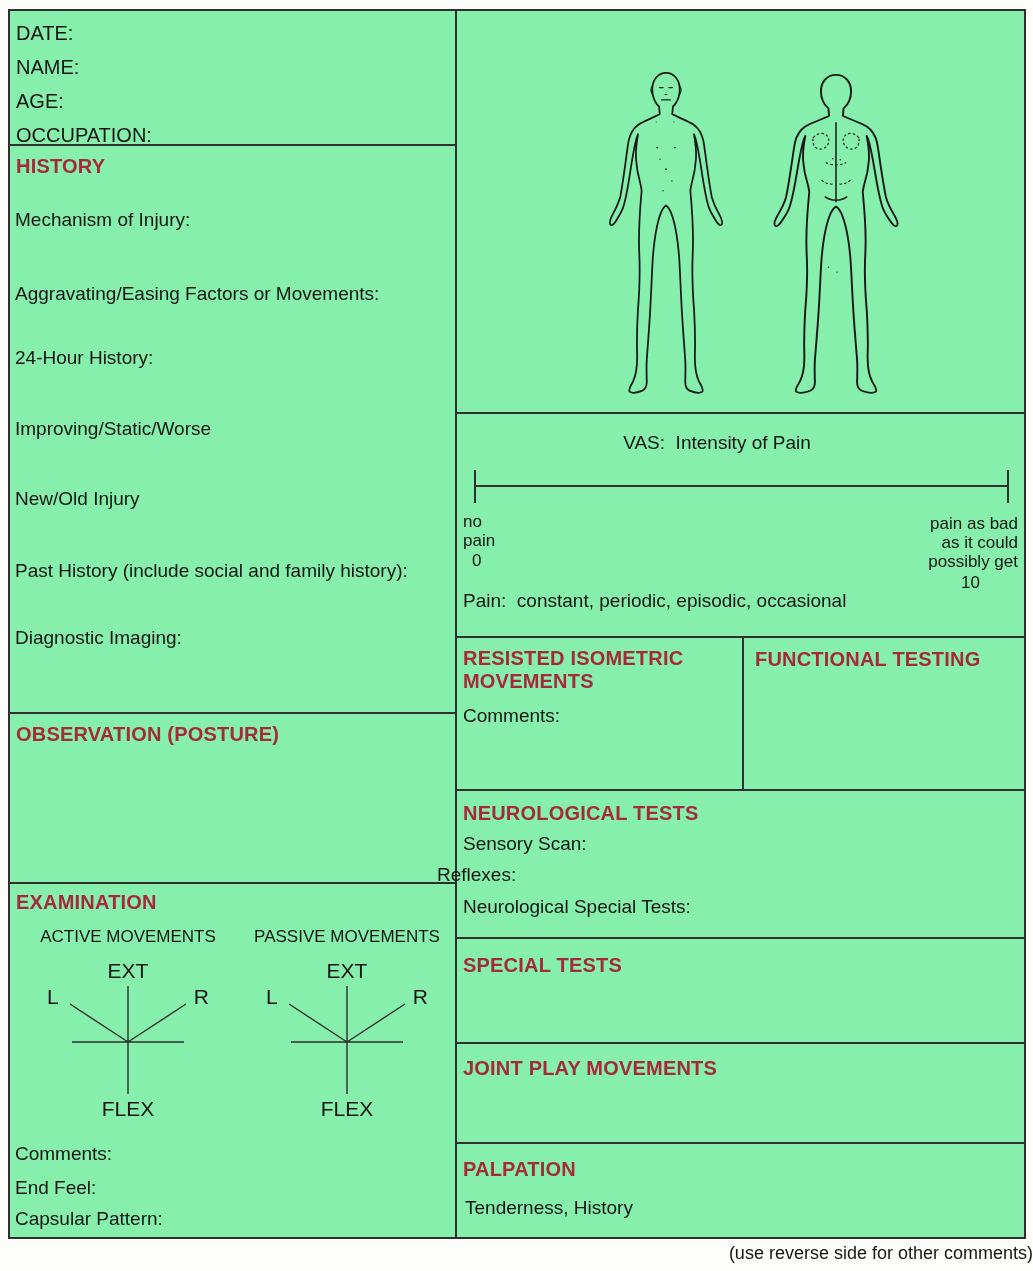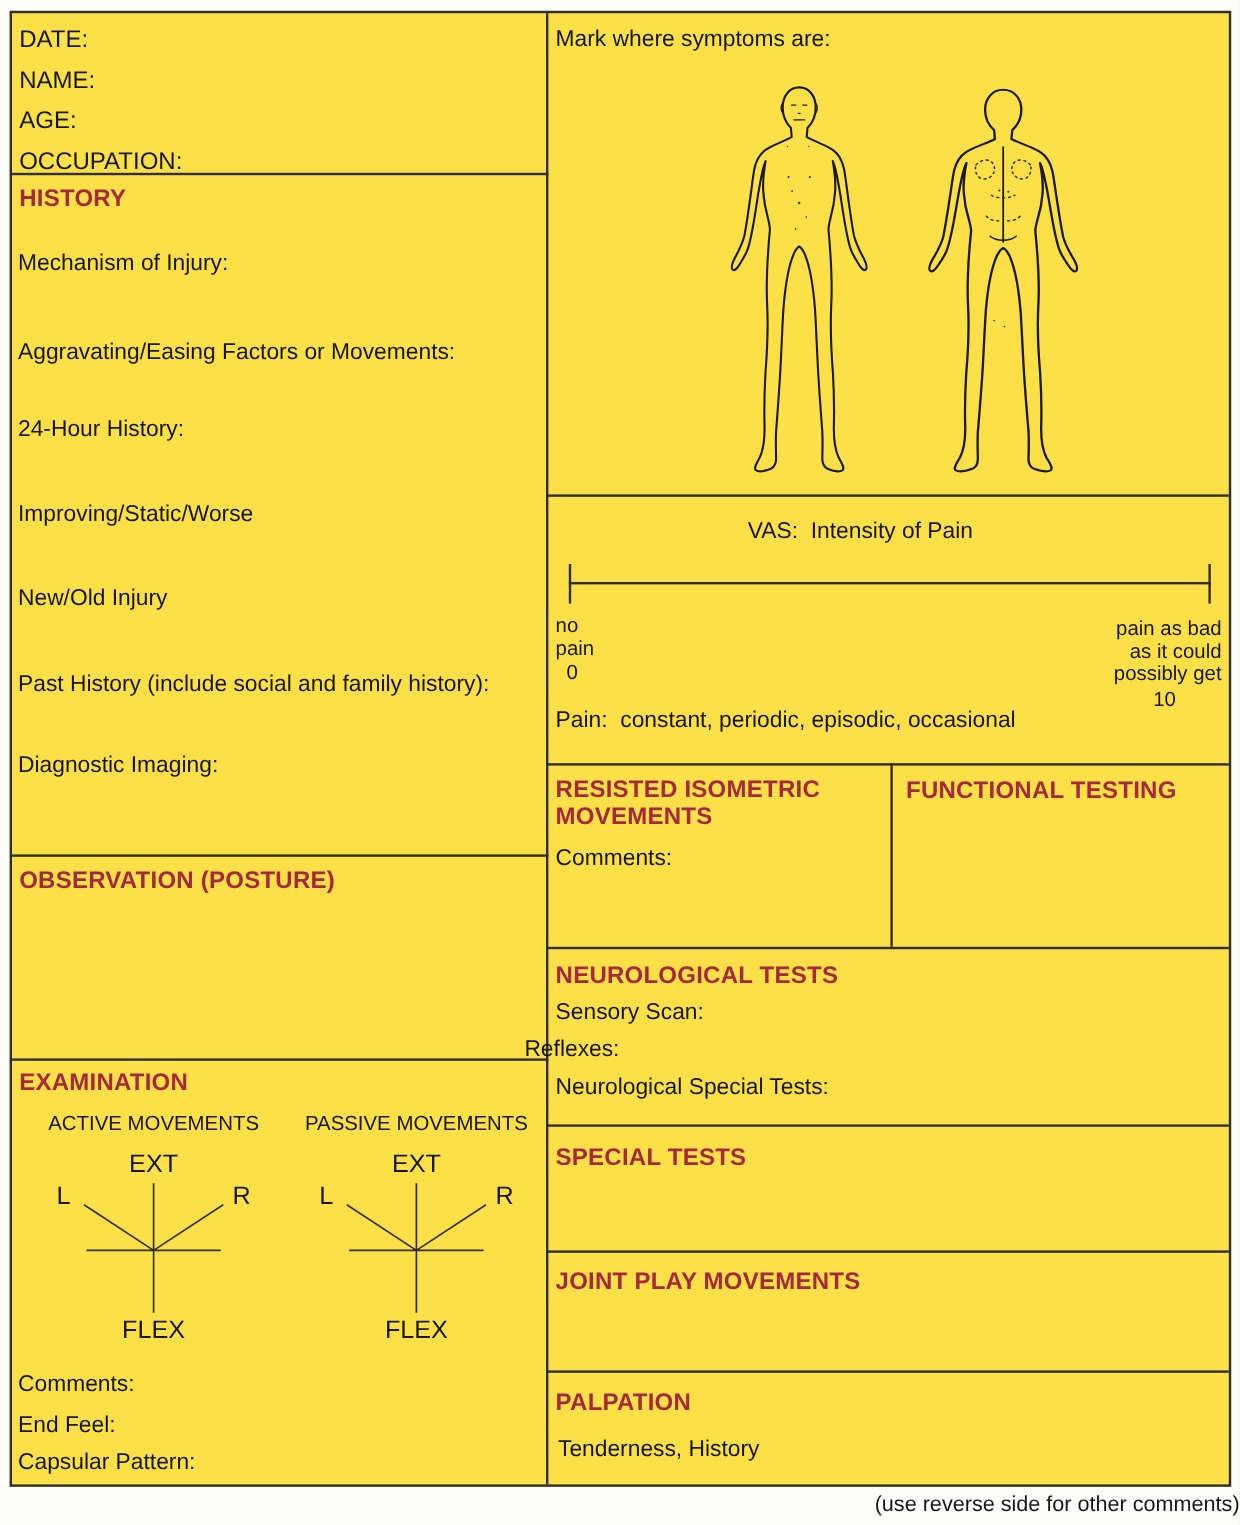--- a/index.html
+++ b/index.html
@@ -3,21 +3,21 @@
 <meta charset="utf-8">
 <style>
   :root{
     --heading:#A5293C;
     --text:#161616;
     --line:#2F2F2F;
   }
   *{margin:0;padding:0;box-sizing:border-box;}
   body{background:#ffffff;font-family:"Liberation Sans", sans-serif;color:var(--text);}
   .page{position:relative;width:1033px;height:1271px;background:#fdfdfc;overflow:hidden;}
-  .form{position:absolute;left:8px;top:9px;width:1018px;height:1230px;border:2px solid var(--line);background:#fde047;}
+  .form{position:absolute;left:8px;top:9px;width:1018px;height:1230px;border:2px solid var(--line);background:#86efac;}
   .hline{position:absolute;height:2px;background:var(--line);}
   .vline{position:absolute;width:2px;background:var(--line);}
   .lbl{position:absolute;font-size:19px;line-height:24px;color:var(--text);white-space:nowrap;}
   .lbl-lg{font-size:20px;}
   .heading{position:absolute;font-size:20px;line-height:24px;font-weight:bold;color:var(--heading);letter-spacing:.2px;white-space:nowrap;}
   .heading.wrap{white-space:normal;line-height:23px;}
   .pre{white-space:pre;}
   .centerx{transform:translateX(-50%);}
   .small-lbl{position:absolute;font-size:17px;line-height:19px;color:var(--text);}
   .right-align{text-align:right;}
@@ -82,21 +82,20 @@
       <span class="ax centerx" style="left:85px;top:2px;">EXT</span>
       <span class="ax" style="left:4px;top:28px;">L</span>
       <span class="ax" style="right:4px;top:28px;">R</span>
       <span class="ax centerx" style="left:85px;top:140px;">FLEX</span>
     </div>
 
     <span class="lbl" style="left:5px;top:1131px;">Comments:</span>
     <span class="lbl" style="left:5px;top:1165px;">End Feel:</span>
     <span class="lbl" style="left:5px;top:1196px;">Capsular Pattern:</span>
 
-    <span class="lbl" style="left:453px;top:10px;">Mark where symptoms are:</span>
 
     <svg class="figure-svg" style="left:592px;top:54px;" width="128" height="334" viewBox="0 0 130 340">
       <path fill="none" stroke="#1a1a1a" stroke-width="1.8" stroke-linecap="round" stroke-linejoin="round" d="
         M65,8 C56.5,8 51,15.5 51,25 C51,31.5 53.5,38 58,42.5 L58.6,50
         C52,54 43,56.5 36.5,61 C31,65 28.5,70 27,77 C25.5,85 24.5,95 23,105
         C21.5,116 20,126 18.5,134 C16.5,141 13.5,147 10.5,152.5
         C8.5,156.5 7,161 8.5,162.5 C10,164 12.5,161.5 14.5,158
         C17,154 19.5,150 21,146 C22.5,142 23.5,137.5 24.5,132.5
         C26.5,123 28,113 29.5,103 C31,93.5 32.5,85 34,78.5
         C34.8,75 35.6,72.5 36.5,70.5

